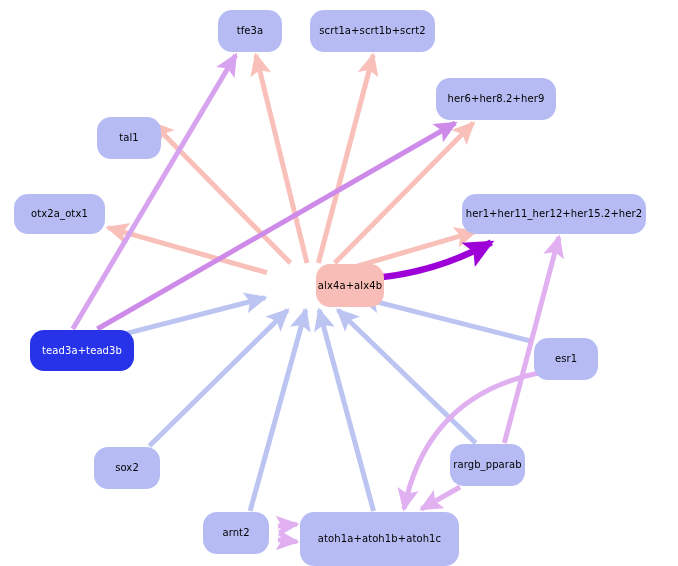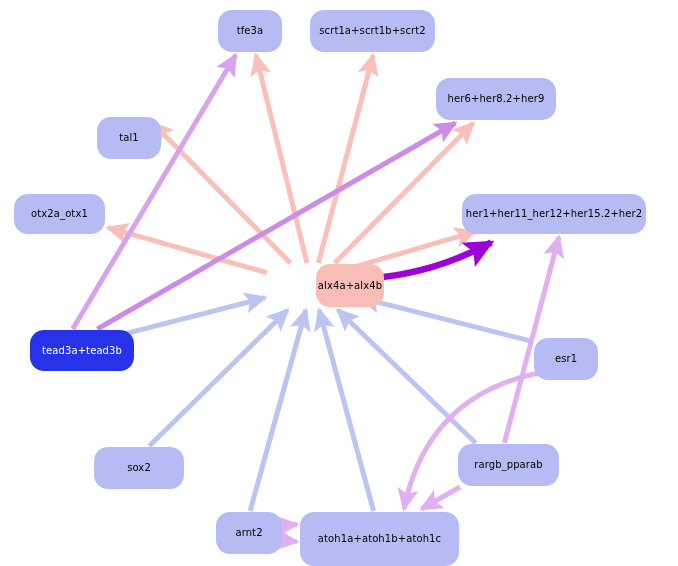--- a/index.html
+++ b/index.html
@@ -118,26 +118,26 @@
       </div>
       <div class="node kind-hub" style="left: 276px; top: 264px; width: 68px; height: 43px; margin-left: 40px;">
         <span>alx4a+alx4b</span>
       </div>
       <div class="node kind-source" style="left: 8px; top: 330px; width: 104px; height: 41px; margin-left: 22px;">
         <span>tead3a+tead3b</span>
       </div>
       <div class="node kind-default" style="left: 534px; top: 338px; width: 64px; height: 42px;">
         <span>esr1</span>
       </div>
-      <div class="node kind-default" style="left: 94px; top: 447px; width: 90px; height: 42px;">
+      <div class="node kind-default" style="left: 94px; top: 447px; width: 66px; height: 42px;">
         <span>sox2</span>
       </div>
-      <div class="node kind-default" style="left: 450px; top: 444px; width: 101px; height: 42px; margin-left: 8px;">
+      <div class="node kind-default" style="left: 450px; top: 444px; width: 75px; height: 42px;">
         <span>rargb_pparab</span>
       </div>
-      <div class="node kind-default" style="left: 216px; top: 512px; width: 66px; height: 42px;">
+      <div class="node kind-default" style="left: 203px; top: 512px; width: 66px; height: 42px;">
         <span>arnt2</span>
       </div>
       <div class="node kind-default" style="left: 300px; top: 512px; width: 159px; height: 54px; text-align: right;">
         <span>atoh1a+atoh1b+atoh1c</span>
       </div>
     </div>
 </div>
 
 </body></html>

